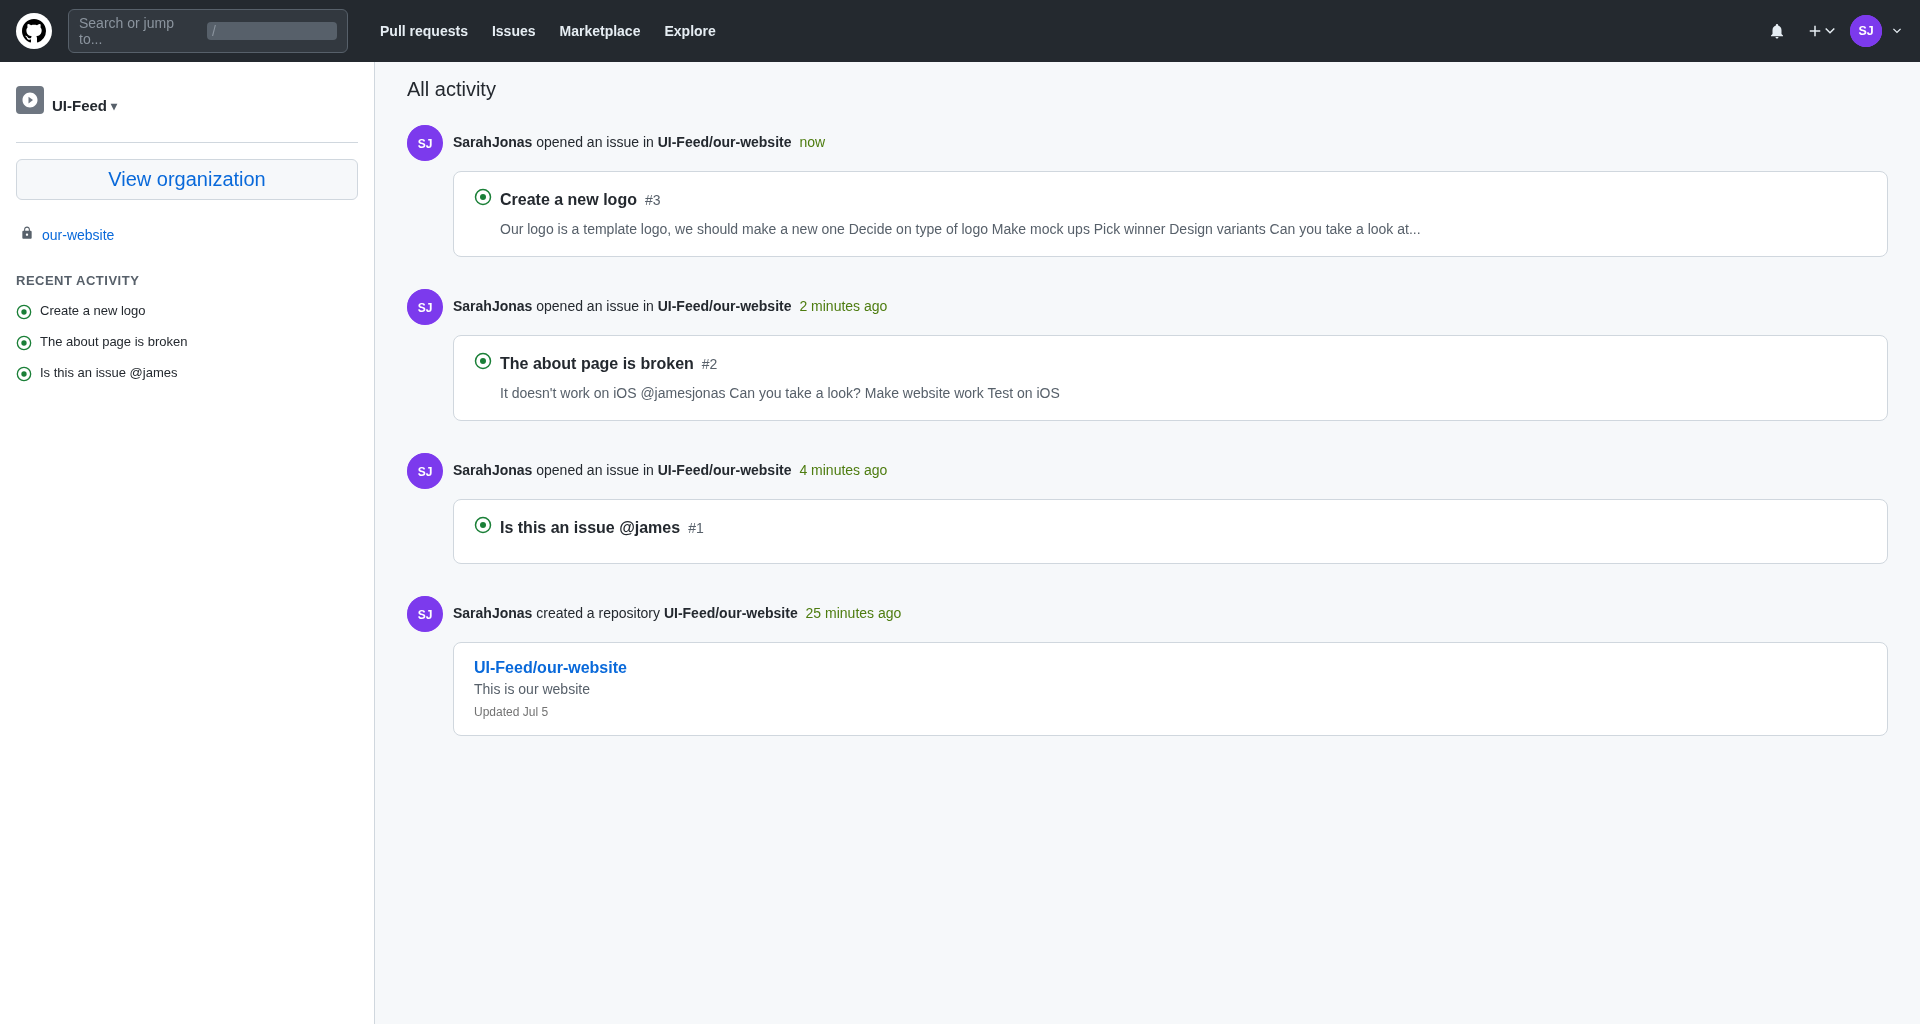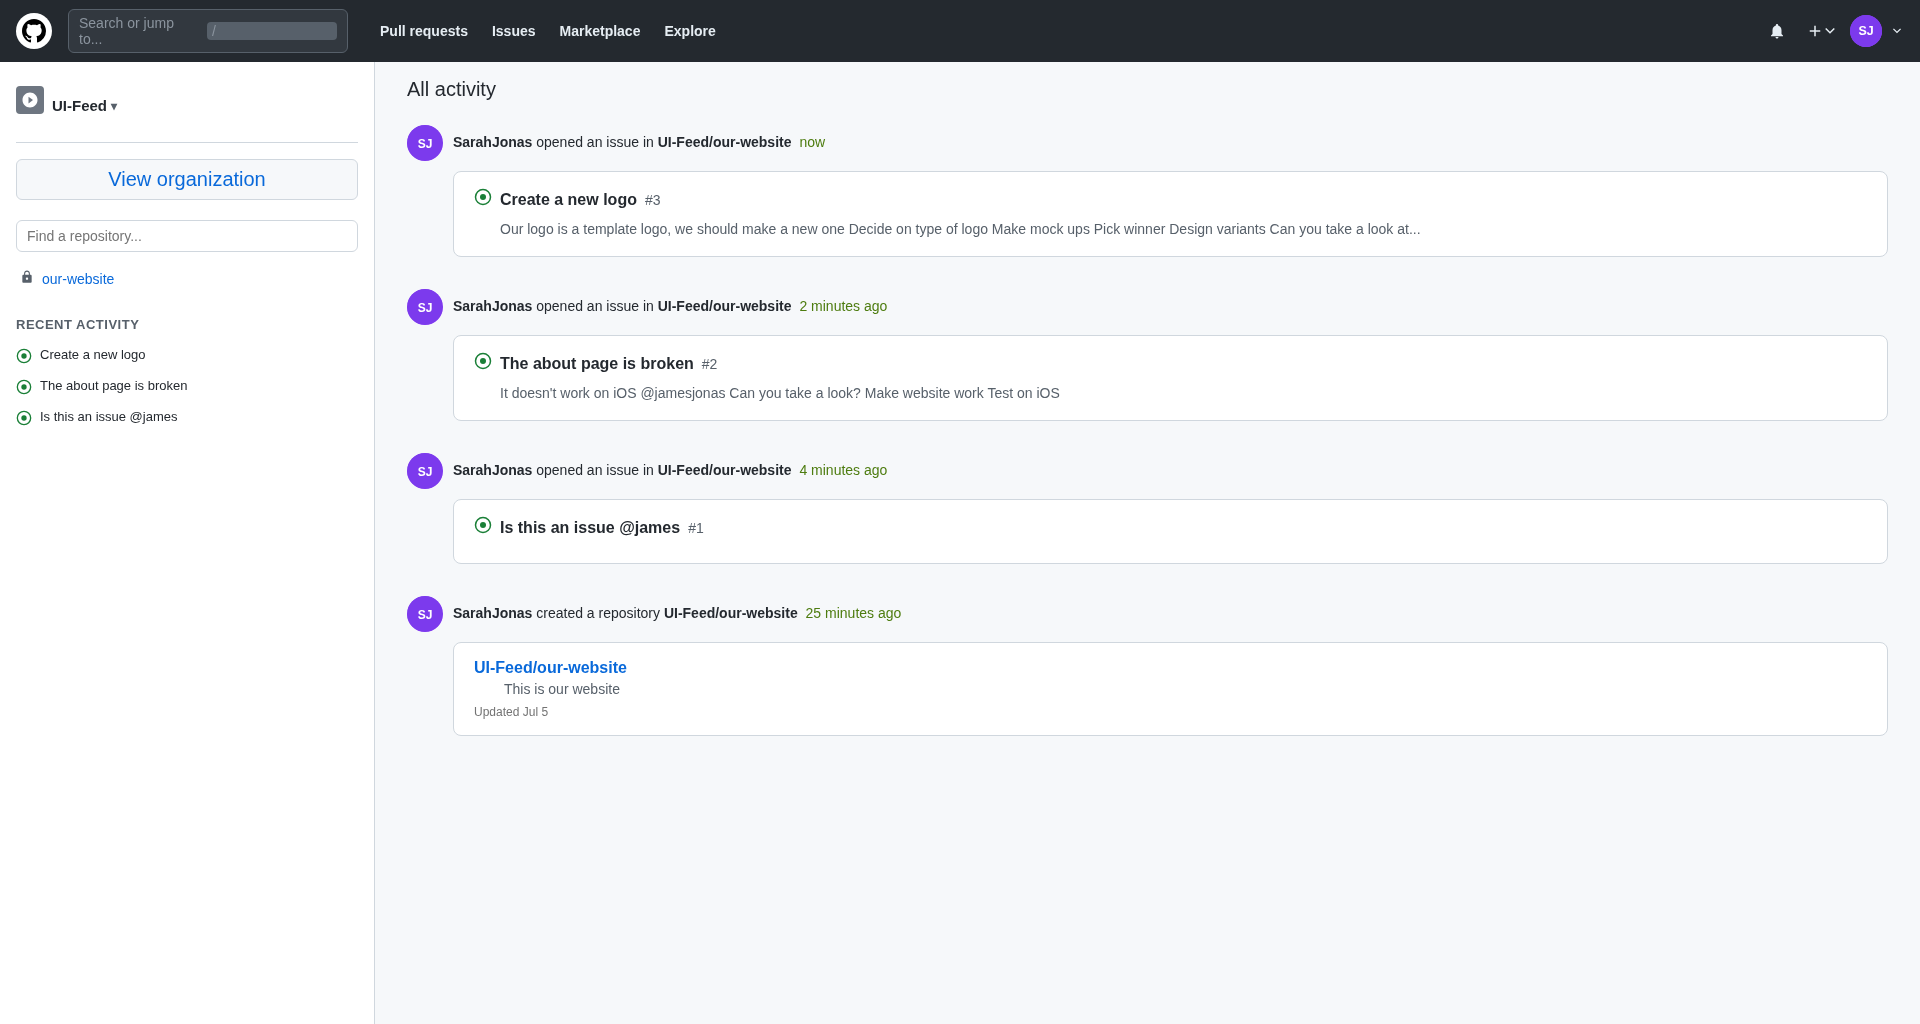--- a/index.html
+++ b/index.html
@@ -210,21 +210,21 @@
     .issue-body { font-size: 14px; color: #57606a; line-height: 1.5; margin-left: 26px; }
 
     .repo-card {
       background: white;
       border: 1px solid #d0d7de;
       border-radius: 8px;
       padding: 16px 20px;
       margin-left: 46px;
     }
     .repo-card-title { font-size: 16px; font-weight: 600; color: #0969da; margin-bottom: 4px; }
-    .repo-card-desc { font-size: 14px; color: #57606a; margin-bottom: 8px; margin-left: 30px; }
+    .repo-card-desc { font-size: 14px; color: #57606a; margin-bottom: 8px; }
     .repo-card-meta { font-size: 12px; color: #737373; }
   </style>
 </head>
 <body>
 
 <nav class="navbar">
   <div class="navbar-logo">
     <svg viewBox="0 0 24 24" fill="black">
       <path d="M12 0C5.37 0 0 5.37 0 12c0 5.31 3.435 9.795 8.205 11.385.6.105.825-.255.825-.57 0-.285-.015-1.23-.015-2.235-3.015.555-3.795-.735-4.035-1.41-.135-.345-.72-1.41-1.23-1.695-.42-.225-1.02-.78-.015-.795.945-.015 1.62.87 1.845 1.23 1.08 1.815 2.805 1.305 3.495.99.105-.78.42-1.305.765-1.605-2.67-.3-5.46-1.335-5.46-5.925 0-1.305.465-2.385 1.23-3.225-.12-.3-.54-1.53.12-3.18 0 0 1.005-.315 3.3 1.23.96-.27 1.98-.405 3-.405s2.04.135 3 .405c2.295-1.56 3.3-1.23 3.3-1.23.66 1.65.24 2.88.12 3.18.765.84 1.23 1.905 1.23 3.225 0 4.605-2.805 5.625-5.475 5.925.435.375.81 1.095.81 2.22 0 1.605-.015 2.895-.015 3.3 0 .315.225.69.825.57A12.02 12.02 0 0024 12c0-6.63-5.37-12-12-12z"></path>
     </svg>
@@ -281,21 +281,20 @@
       </div>
       <div class="org-name">
         <span>UI-Feed</span>
         <span class="chevron">▾</span>
       </div>
     </div>
 
     <a href="#" class="view-org-btn">View organization</a>
 
 
-    <input type="text" class="repo-search" placeholder="Find a repository..." style="">
 
     <ul class="repo-list">
       <li class="repo-item">
         <span class="lock-icon">
           <svg width="14" height="14" viewBox="0 0 24 24" fill="#57606a">
               <path d="M18 8h-1V6c0-2.76-2.24-5-5-5S7 3.24 7 6v2H6c-1.1 0-2 .9-2 2v10c0 1.1.9 2 2 2h12c1.1 0 2-.9 2-2V10c0-1.1-.9-2-2-2zm-6 9c-1.1 0-2-.9-2-2s.9-2 2-2 2 .9 2 2-.9 2-2 2zm3.1-9H8.9V6c0-1.71 1.39-3.1 3.1-3.1 1.71 0 3.1 1.39 3.1 3.1v2z"></path>
             </svg>
         </span>
         <a href="#" class="repo-link">our-website</a>
       </li>

